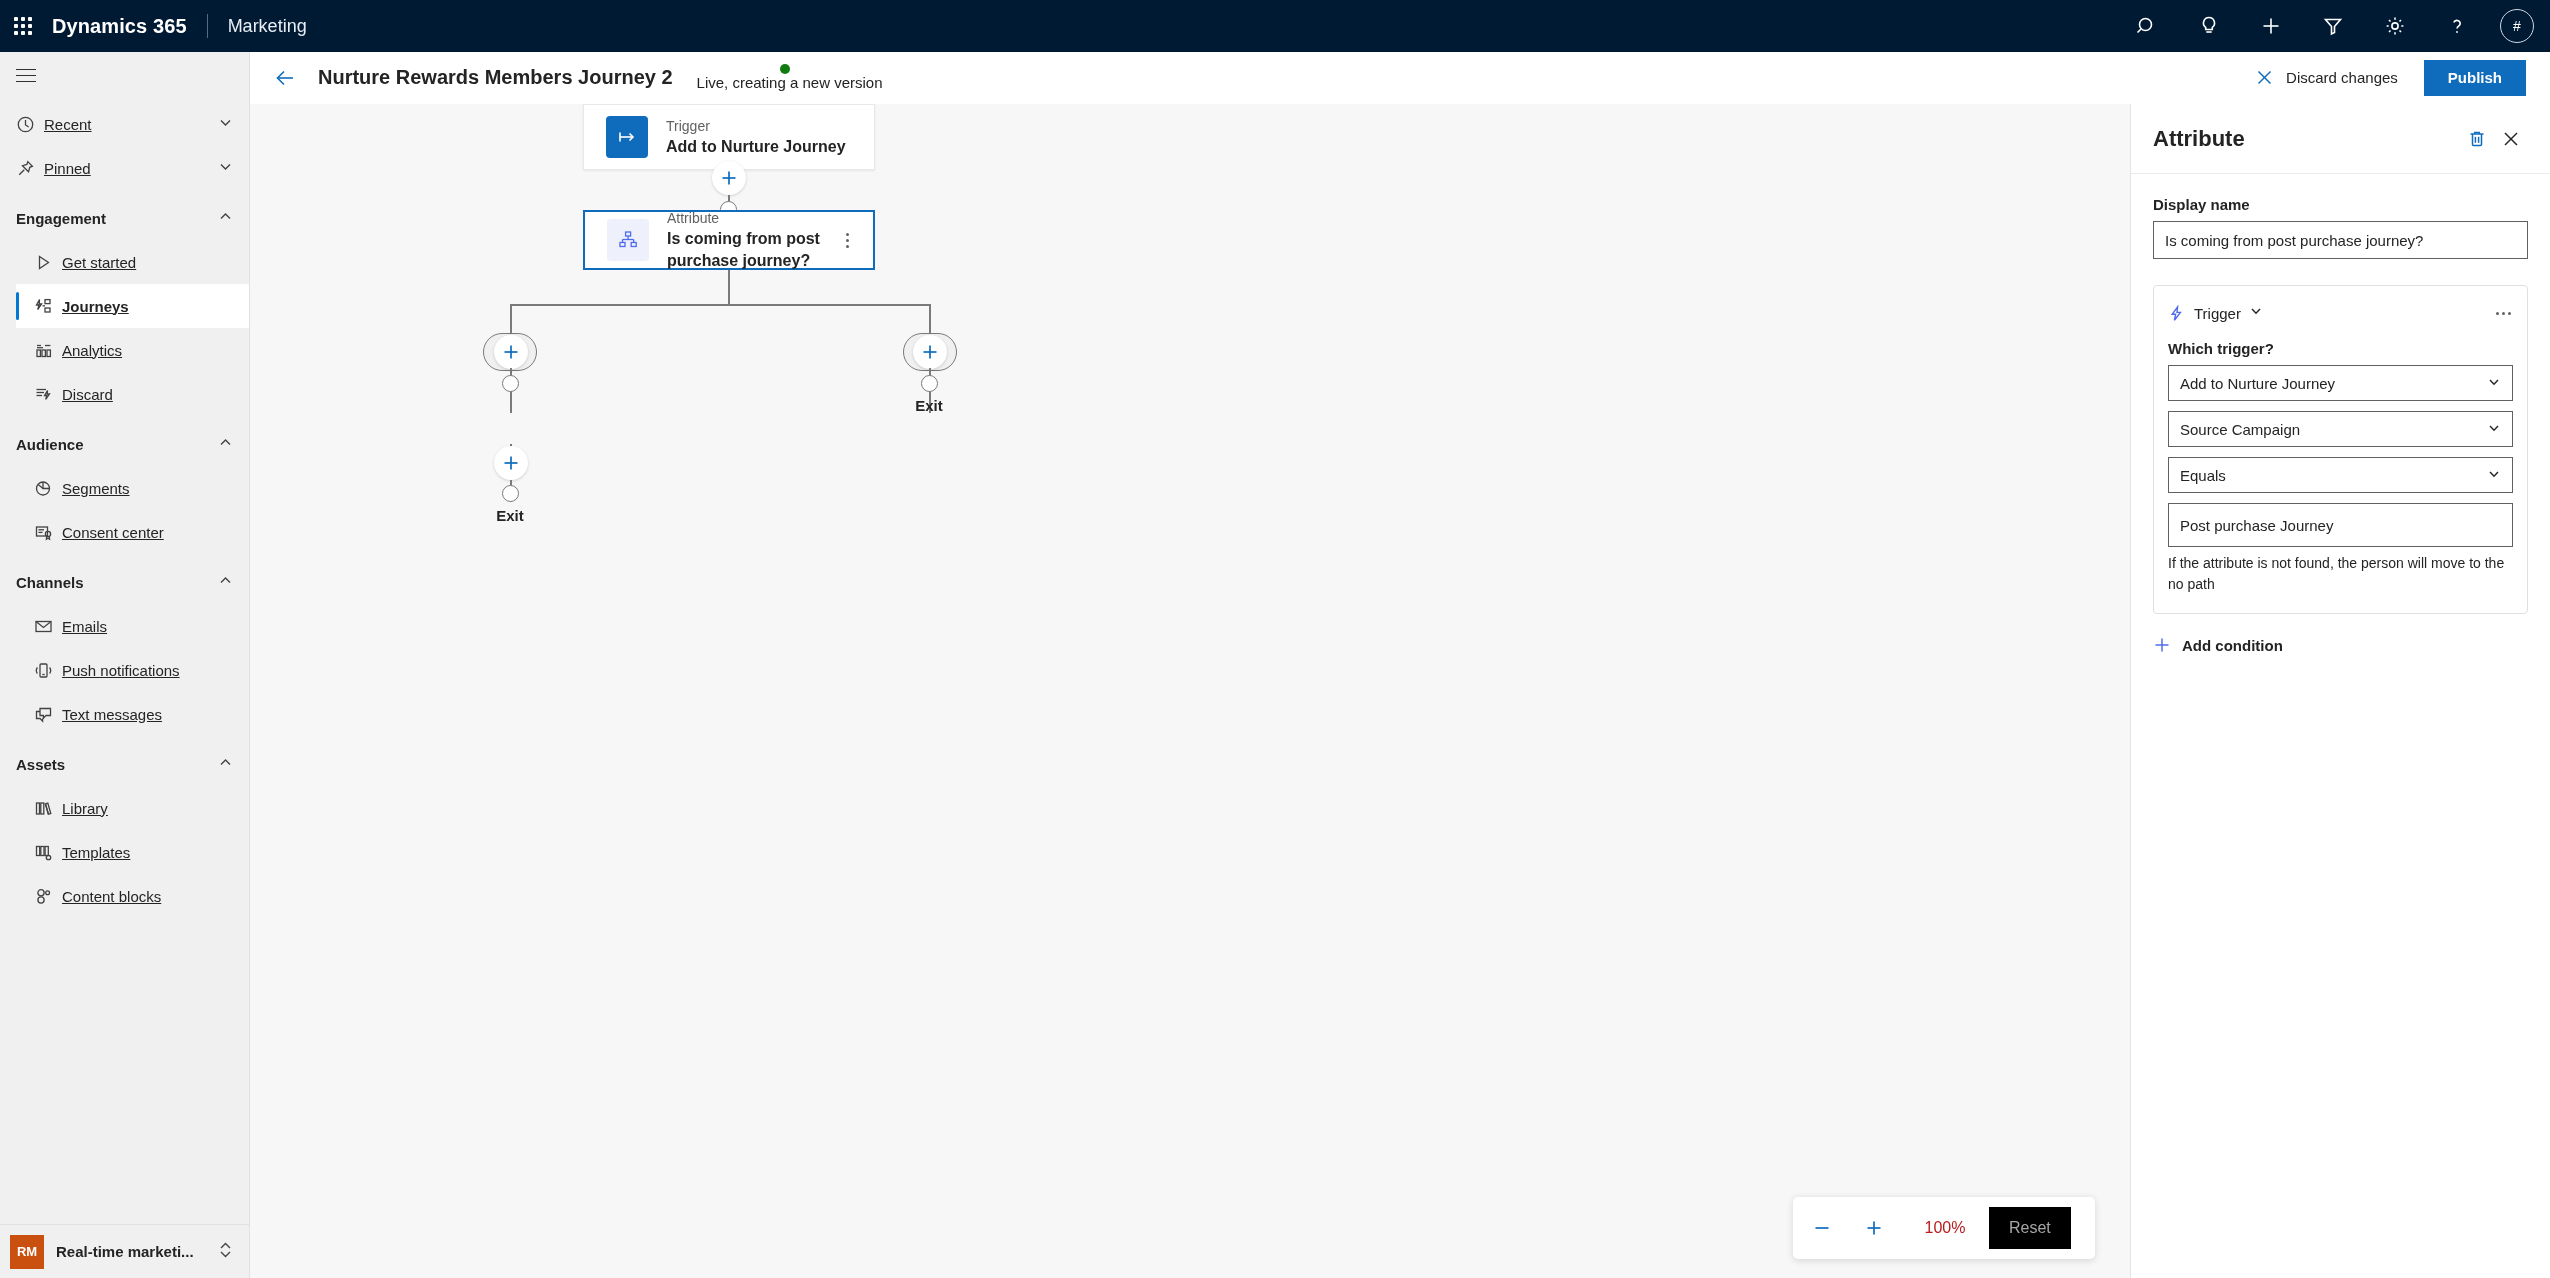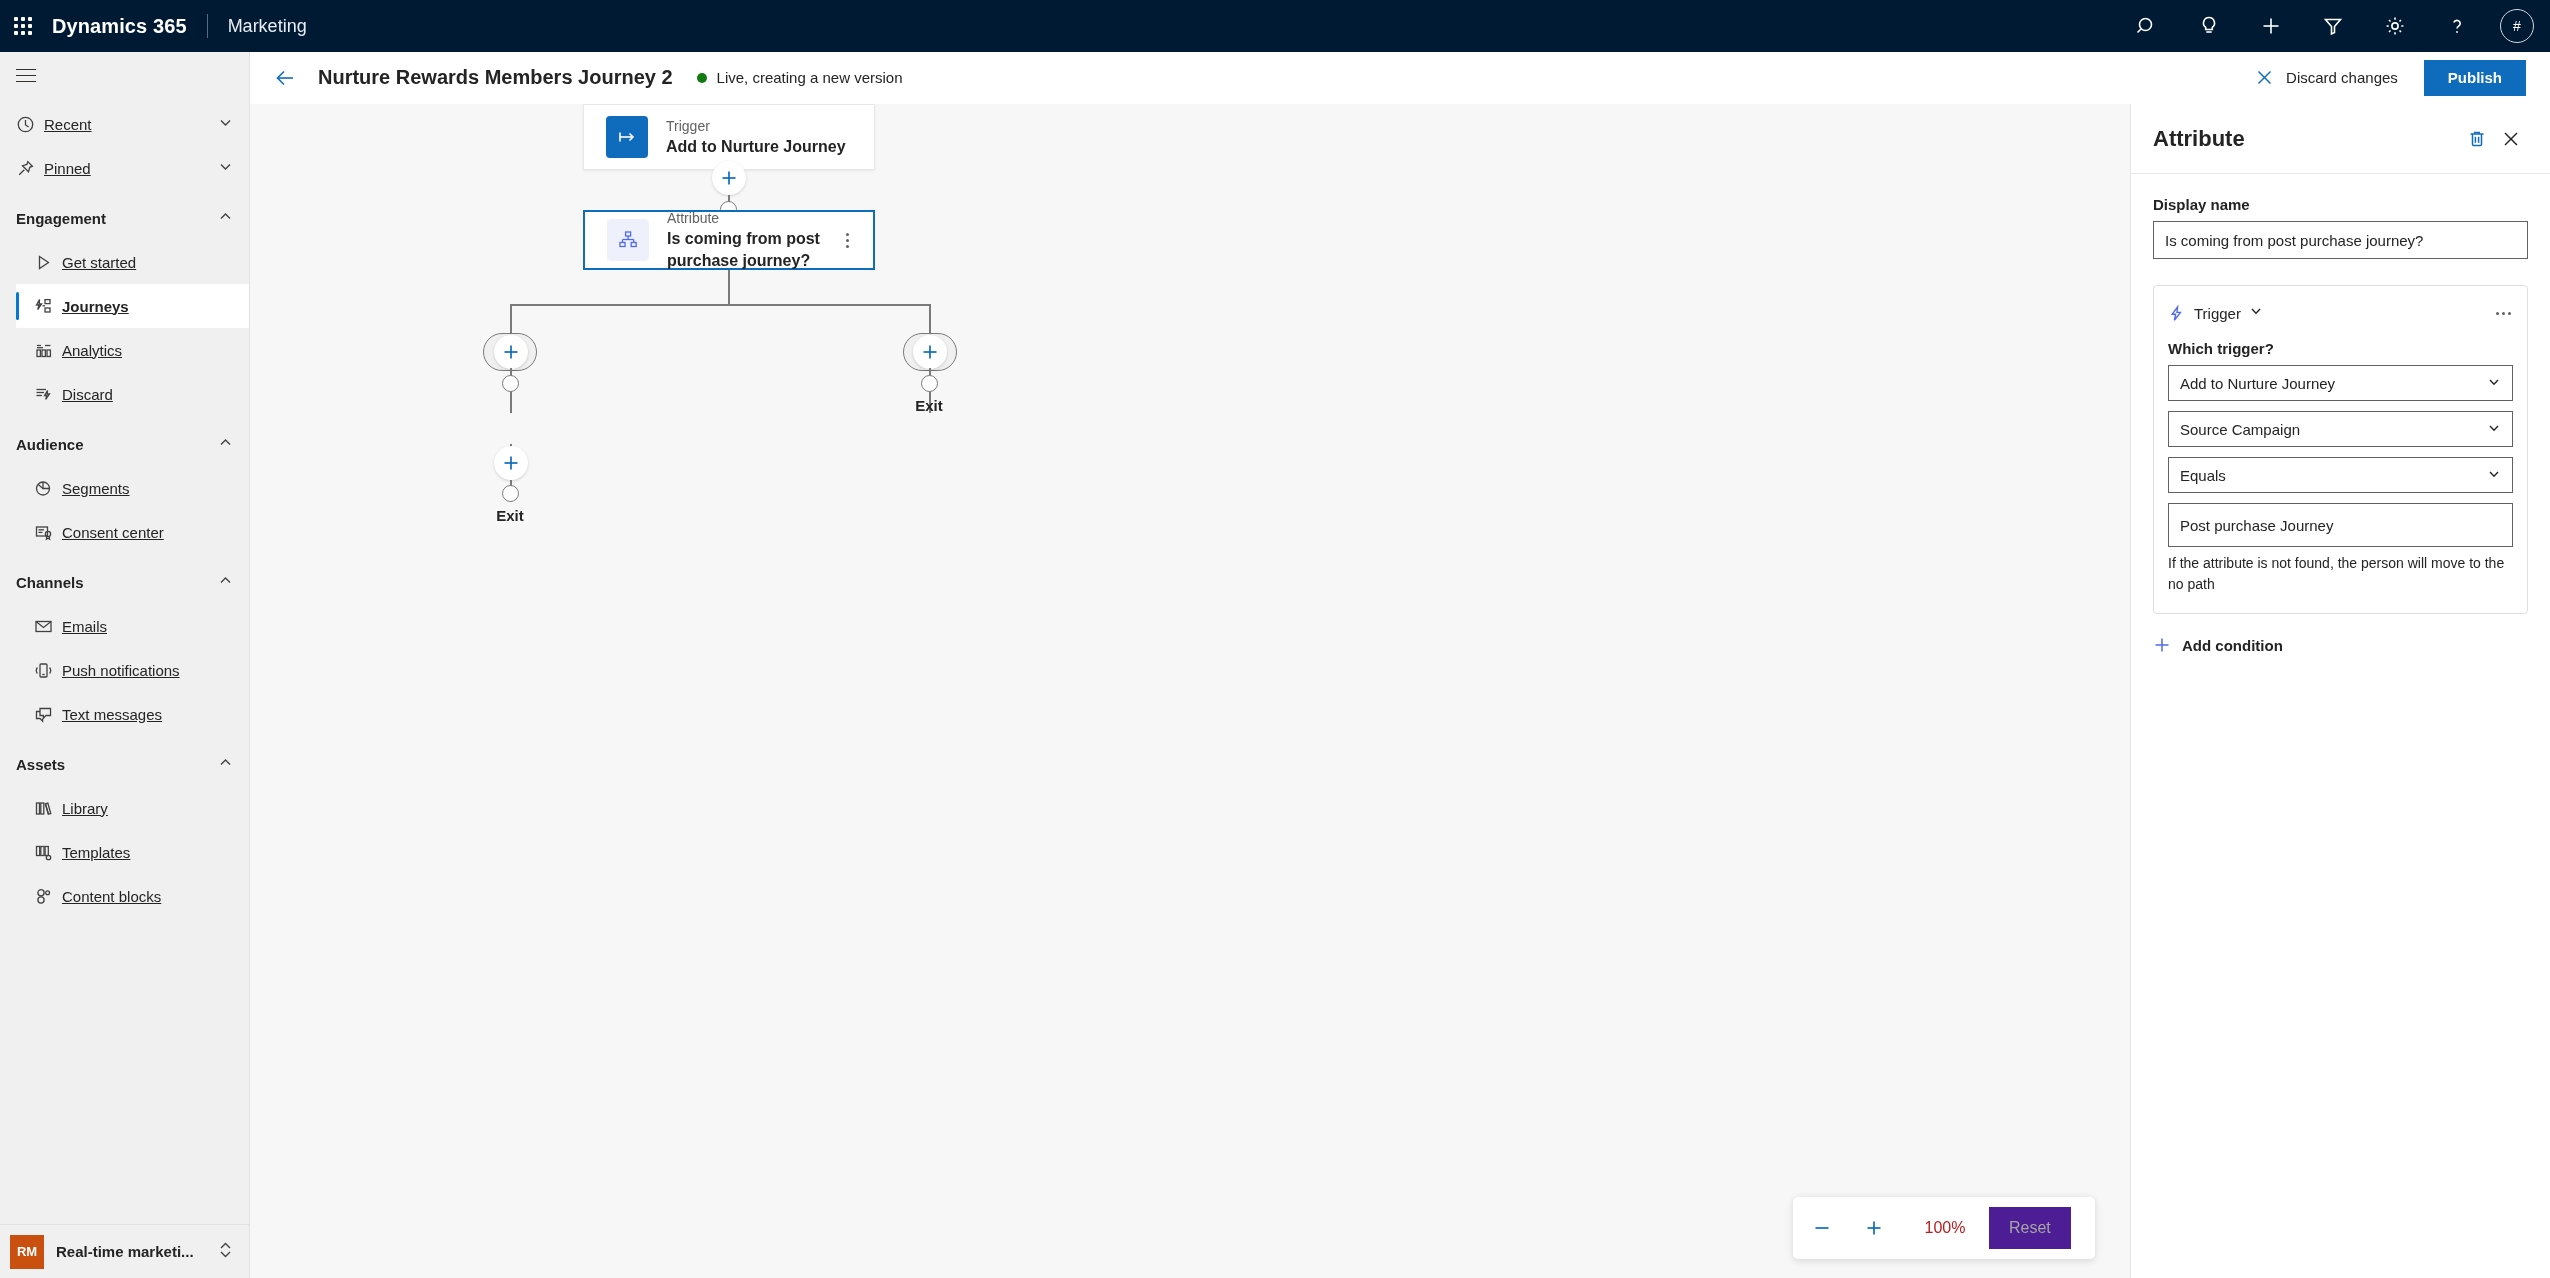--- a/index.html
+++ b/index.html
@@ -112,21 +112,21 @@
     border-bottom: 1px solid #ffffff;
   }
   .back-btn {
     width: 46px; height: 46px; display: flex; align-items: center;
     justify-content: center; margin-left: 12px; cursor: pointer;
   }
   .back-btn svg { stroke: #0f6cbd; fill: none; stroke-width: 1.6; }
   .journey-title {
     font-size: 20px; font-weight: bold; color: #242424; margin-left: 10px;
   }
-  .status-wrap { display: flex; align-items: center; margin-left: 24px; }
+  .status-wrap { display: flex; align-items: center; margin-left: 24px; flex-direction: column; }
   .status-dot {
     width: 10px; height: 10px; border-radius: 50%; background: #107c10;
     margin-right: 10px;
   }
   .status-text { font-size: 15px; color: #242424; }
   .cmd-right { margin-left: auto; display: flex; align-items: center; padding-right: 24px; }
   .discard {
     display: flex; align-items: center; cursor: pointer; margin-right: 26px;
     font-size: 15px; color: #242424;
   }
@@ -199,21 +199,21 @@
     background: #ffffff; border-radius: 5px; display: flex; align-items: center;
     box-shadow: 0 1.6px 7px rgba(0,0,0,.13);
   }
   .zoom-btn {
     width: 46px; height: 46px; display: flex; align-items: center;
     justify-content: center; cursor: pointer; margin-left: 6px;
   }
   .zoom-btn svg { stroke: #0f6cbd; stroke-width: 1.7; }
   .zoom-pct { font-size: 16px; color: #b91c1c; margin: 0 10px 0 22px; width: 52px; text-align: center; }
   .zoom-reset {
-    background: #4c1d95; color: #a6a6a6; font-size: 16px; border: none;
+    background: #000000; color: #a6a6a6; font-size: 16px; border: none;
     padding: 0 20px; height: 42px; margin-left: 8px; cursor: default;
     font-family: "Liberation Sans", sans-serif;
   }
 
   
   .panel {
     position: absolute; top: 104px; left: 2130px; width: 420px; height: 1174px;
     background: #ffffff; border-left: 1px solid #e5e5e5;
   }
   .panel-head {

